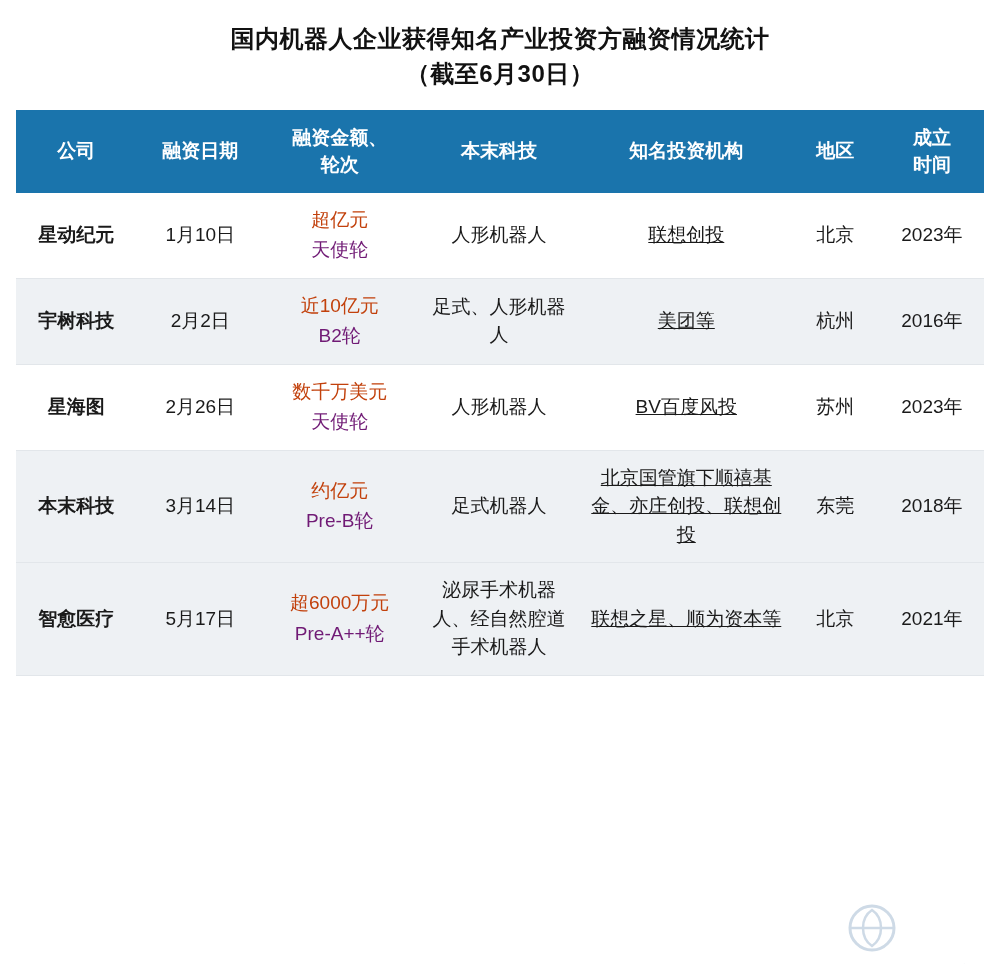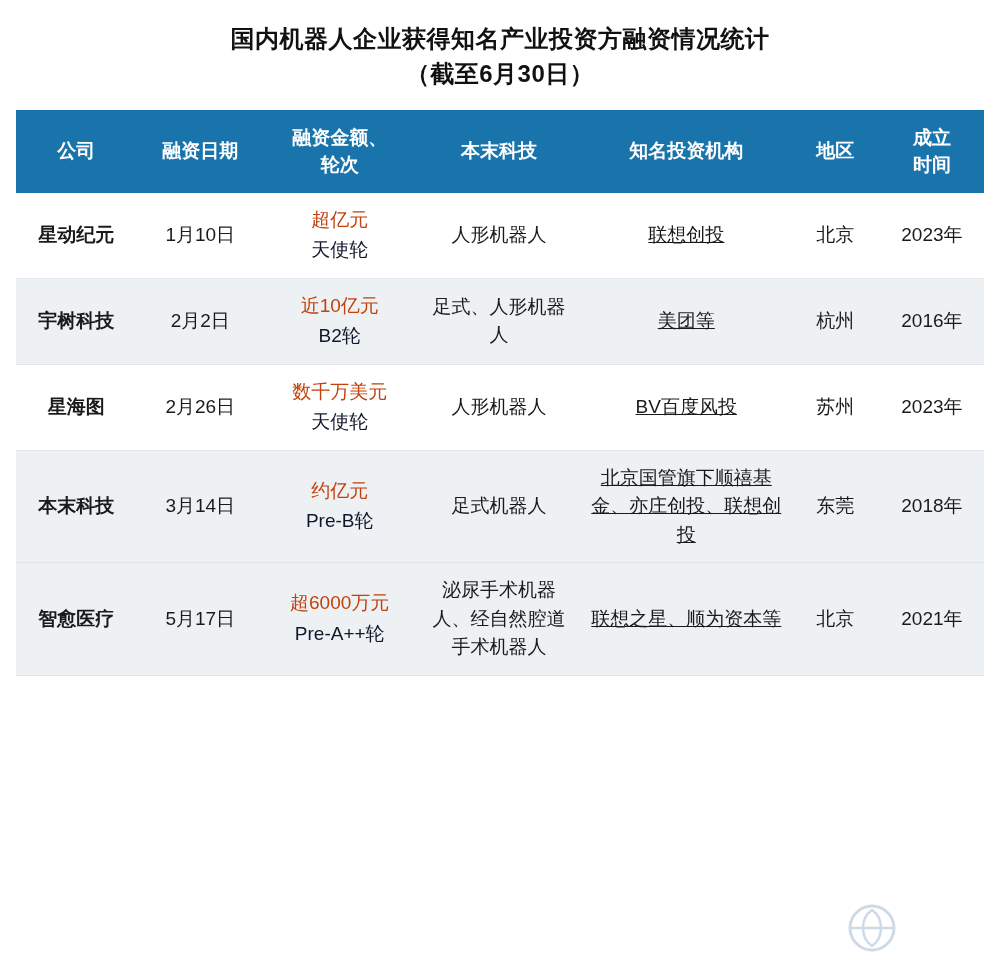--- a/index.html
+++ b/index.html
@@ -70,21 +70,21 @@
     text-align: left;
     padding-left: 14px;
     text-decoration: underline;
   }
   .amount {
     display: block;
     color: #c2410c;
   }
   .round {
     display: block;
-    color: #0f172a;
+    color: #701a75;
     margin-top: 2px;
   }
   
   col.c-company { width: 116px; }
   col.c-date { width: 122px; }
   col.c-amount { width: 146px; }
   col.c-biz { width: 160px; }
   col.c-inv { width: 200px; }
   col.c-region { width: 86px; }
   col.c-found { width: 100px; }

